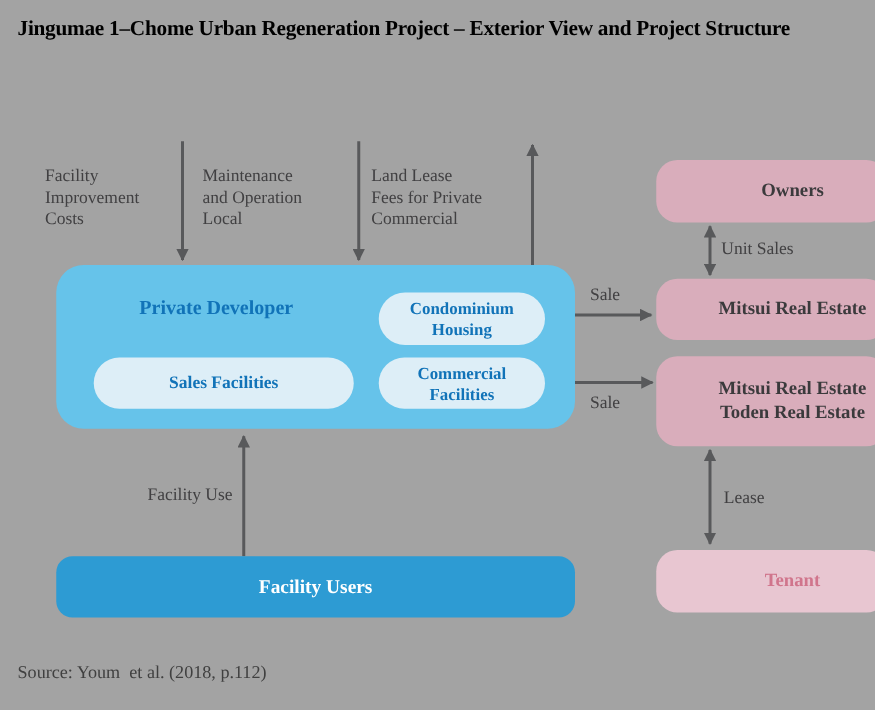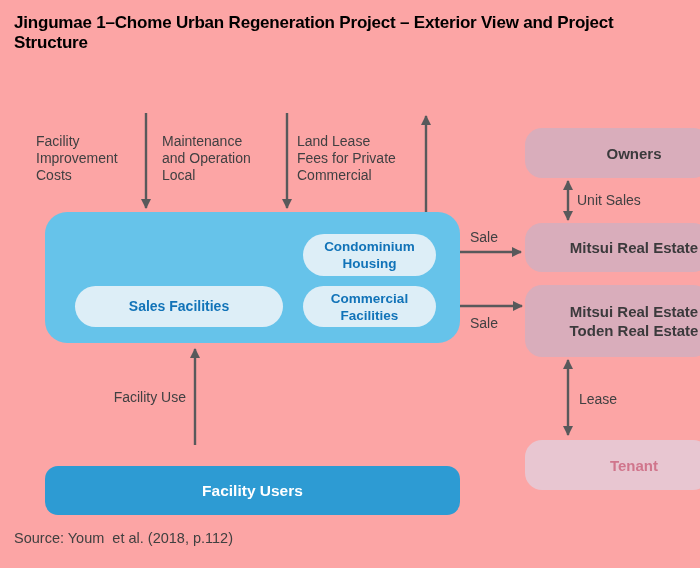--- a/index.html
+++ b/index.html
@@ -1,19 +1,20 @@
 <!DOCTYPE html>
 <html><head>
 <meta charset="utf-8">
 <style>
   html,body { margin:0; padding:0; background:#fff; }
   body { font-family:"Liberation Sans","DejaVu Sans",sans-serif; }
   .canvas {
-    position:relative; width:700px; height:568px; background:#fca5a5;
+    position:relative; width:700px; height:568px; background:#a3a3a3;
     overflow:hidden;
+    font-family:Liberation Serif, serif;
   }
   .prel { white-space:pre-line; }
   .prew { white-space:pre-wrap; }
   .flexc { display:flex; align-items:center; justify-content:center; text-align:center; }
 
   .page-title {
     position:absolute; left:14px; top:13px; width:672px;
     font-size:17px; font-weight:bold; color:#000000; letter-spacing:-0.2px;
   }
 
@@ -53,21 +54,21 @@
     font-size:15px; font-weight:bold; color:#3b3a3c; line-height:19px;padding-left:33px;
   }
   .box-owners { top:128px; height:50px; }
   .box-mitsui { top:223px; height:49px; }
   .box-mitsui-toden { top:285px; height:72px; }
   .box-tenant { top:440px; height:50px; background:#e8c6d1; color:#d0758c; }
 
   .users-box {
     position:absolute; left:45px; top:445px; width:415px; height:49px;
     background:#2d9bd3; border-radius:13px;
-    font-size:15.5px; font-weight:bold; color:#ffffff;margin-top:21px;
+    font-size:15.5px; font-weight:bold; color:#ffffff;
   }
 
   .edge-label { position:absolute; font-size:14px; color:#414042; }
   .lbl-sale-top    { left:458px; top:229px; width:52px; text-align:center; }
   .lbl-sale-bottom { left:458px; top:315px; width:52px; text-align:center; }
   .lbl-unit-sales  { left:577px; top:192px; }
   .lbl-lease       { left:579px; top:391px; }
   .lbl-facility-use{ left:96px;  top:389px; width:90px; text-align:right; }
 
   .source-line {
@@ -106,20 +107,21 @@
 Improvement
 Costs</div>
   <div class="flow-label flow-2 prel">Maintenance
 and Operation
 Local</div>
   <div class="flow-label flow-3 prel">Land Lease
 Fees for Private
 Commercial</div>
 
   <div class="pd-box">
+    <div class="pd-label">Private Developer</div>
     <div class="pill pill-condo flexc prel">Condominium
 Housing</div>
     <div class="pill pill-public flexc">Sales Facilities</div>
     <div class="pill pill-comm flexc prel">Commercial
 Facilities</div>
   </div>
 
   <div class="pink-box box-owners flexc">Owners</div>
   <div class="pink-box box-mitsui flexc">Mitsui Real Estate</div>
   <div class="pink-box box-mitsui-toden flexc prel">Mitsui Real Estate

